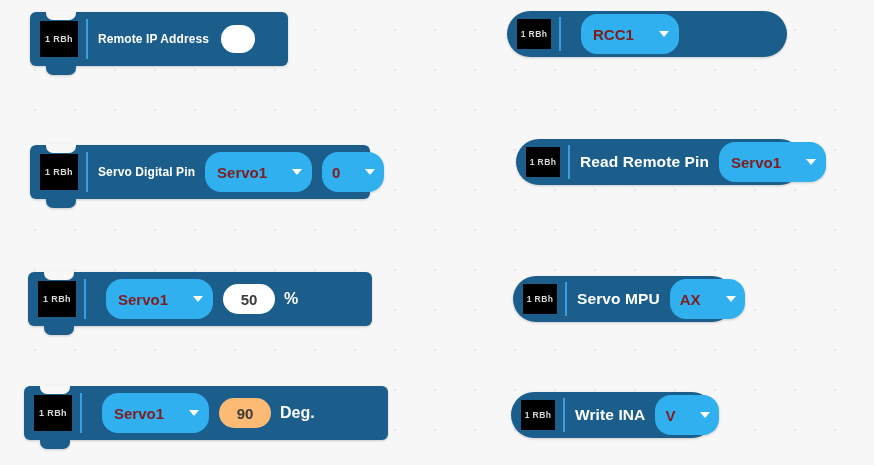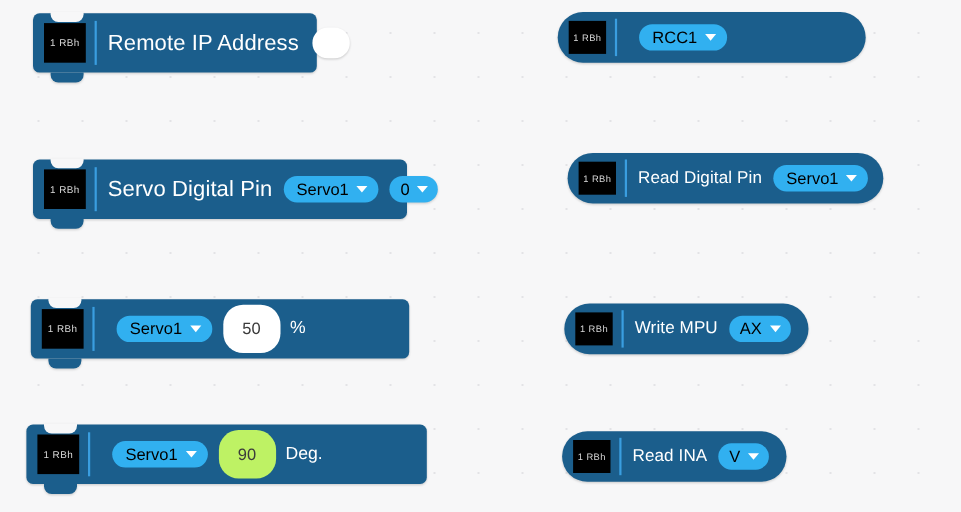--- a/index.html
+++ b/index.html
@@ -27,20 +27,21 @@
   
   .block {
     position: absolute;
     display: flex;
     align-items: center;
     box-sizing: border-box;
     background: #1b5e8c;
     color: #ffffff;
     white-space: nowrap;
     user-select: none;
+    font-weight: bold;
   }
 
   
   .block.stack {
     height: 54px;
     border-radius: 6px;
     padding: 0 14px 0 10px;
     filter: drop-shadow(0 1px 1px rgba(0,0,0,0.18));
   }
   
@@ -102,45 +103,45 @@
     width: 2px;
     background: #3a9ee0;
     margin: 0 10px 0 8px;
   }
   .block.stack .divider { height: 40px; }
   .block.reporter .divider { height: 34px; }
 
   
   .label {
     flex: 0 0 auto;
-    font-size: 20px;
+    font-size: 12px;
     color: #ffffff;
     letter-spacing: 0.1px;
   }
   .block.reporter .label { font-size: 15.5px; }
 
   .unit {
     flex: 0 0 auto;
     font-size: 16px;
     color: #ffffff;
     margin-left: 9px;
   }
 
   
   .dropdown {
     flex: 0 0 auto;
     display: flex;
     align-items: center;
-    gap: 7px;
+    gap: 25px;
     background: #31b0f0;
     border-radius: 16px;
-    height: 24px;
+    height: 40px;
     padding: 0 10px 0 12px;
     margin-left: 10px;
-    color: #000000;
+    color: #7f1d1d;
     font-size: 15px;
     cursor: pointer;
   }
   .dropdown.narrow { padding: 0 9px 0 10px; }
   .dropdown .caret {
     width: 0;
     height: 0;
     border-left: 5.5px solid transparent;
     border-right: 5.5px solid transparent;
     border-top: 6px solid #ffffff;
@@ -149,21 +150,21 @@
 
   
   .num-input {
     flex: 0 0 auto;
     display: flex;
     align-items: center;
     justify-content: center;
     background: #ffffff;
     color: #3b3b3b;
     border-radius: 18px;
-    height: 44px;
+    height: 30px;
     min-width: 36px;
     padding: 0 8px;
     margin-left: 10px;
     font-size: 15px;
     cursor: text;
   }
 
   
   .toggle-pill {
     flex: 0 0 auto;
@@ -216,51 +217,51 @@
     </div>
     <div class="block stack" style="left: 24px; top: 386px; width: 364px; background: rgb(27, 94, 140);">
       <div class="notch-top" style="background: rgb(247, 247, 248);"></div>
       <div class="notch-bottom" style="background: rgb(27, 94, 140);"></div>
       <div class="badge" style="background: rgb(0, 0, 0); color: rgb(216, 216, 216);">1 RBh</div>
       <div class="divider" style="background: rgb(58, 158, 224);"></div>
       <div class="dropdown" style="background: rgb(49, 176, 240);">
         <span>Servo1</span>
         <span class="caret"></span>
       </div>
-      <div class="num-input" style="background: #bef264; color: rgb(59, 59, 59);">90</div>
+      <div class="num-input" style="background: #fdba74; color: rgb(59, 59, 59);">90</div>
       <div class="unit">Deg.</div>
     </div>
     <div class="block reporter" style="left: 507px; top: 11px; width: 280px; background: rgb(27, 94, 140);">
       <div class="badge" style="background: rgb(0, 0, 0); color: rgb(216, 216, 216);">1 RBh</div>
       <div class="divider" style="background: rgb(58, 158, 224);"></div>
       <div class="dropdown" style="background: rgb(49, 176, 240);">
         <span>RCC1</span>
         <span class="caret"></span>
       </div>
     </div>
     <div class="block reporter" style="left: 516px; top: 139px; width: 287px; background: rgb(27, 94, 140);">
       <div class="badge" style="background: rgb(0, 0, 0); color: rgb(216, 216, 216);">1 RBh</div>
       <div class="divider" style="background: rgb(58, 158, 224);"></div>
-      <div class="label">Read Digital Pin</div>
+      <div class="label">Read Remote Pin</div>
       <div class="dropdown" style="background: rgb(49, 176, 240);">
         <span>Servo1</span>
         <span class="caret"></span>
       </div>
     </div>
     <div class="block reporter" style="left: 513px; top: 276px; width: 222px; background: rgb(27, 94, 140);">
       <div class="badge" style="background: rgb(0, 0, 0); color: rgb(216, 216, 216);">1 RBh</div>
       <div class="divider" style="background: rgb(58, 158, 224);"></div>
-      <div class="label">Write MPU</div>
+      <div class="label">Servo MPU</div>
       <div class="dropdown narrow" style="background: rgb(49, 176, 240);">
         <span>AX</span>
         <span class="caret"></span>
       </div>
     </div>
     <div class="block reporter" style="left: 511px; top: 392px; width: 204px; background: rgb(27, 94, 140);">
       <div class="badge" style="background: rgb(0, 0, 0); color: rgb(216, 216, 216);">1 RBh</div>
       <div class="divider" style="background: rgb(58, 158, 224);"></div>
-      <div class="label">Read INA</div>
+      <div class="label">Write INA</div>
       <div class="dropdown narrow" style="background: rgb(49, 176, 240);">
         <span>V</span>
         <span class="caret"></span>
       </div>
     </div>
   </div>
 
 </body></html>

